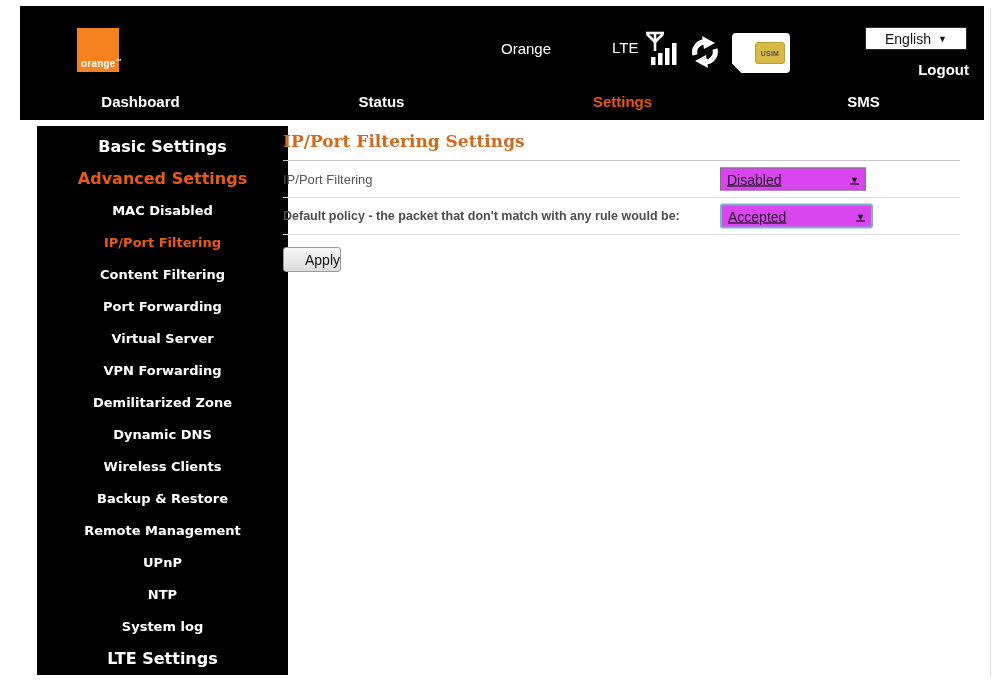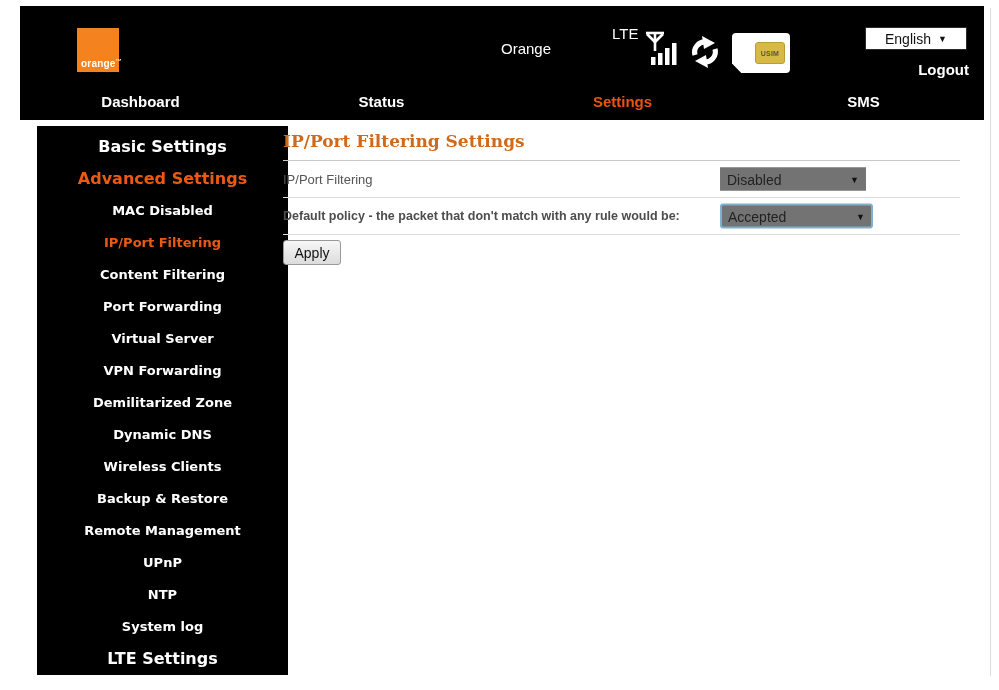--- a/index.html
+++ b/index.html
@@ -6,21 +6,21 @@
   html,body { width:999px; height:690px; background:#fff; font-family:"Liberation Sans",sans-serif; }
   .page { position:relative; width:999px; height:690px; background:#fff; overflow:hidden; }
   .edge-line { position:absolute; left:990px; top:8px; width:1px; height:668px; background:#dcdcdc; }
 
   
   .header { position:absolute; left:20px; top:6px; width:964px; height:114px; background:#000; }
   .logo { position:absolute; left:57px; top:22px; width:42px; height:44px; background:#f4821f; }
   .logo-text { position:absolute; left:4px; bottom:3px; color:#fff; font-size:10px; font-weight:bold; letter-spacing:0.2px; }
   .logo-tm { font-size:6px; vertical-align:super; }
   .net-name { position:absolute; left:481px; top:34px; color:#fff; font-size:15px; }
-  .net-type { position:absolute; left:592px; top:19px; color:#fff; font-size:15px; }
+  .net-type { position:absolute; left:592px; top:33px; color:#fff; font-size:15px; }
   .sig-icon { position:absolute; left:623px; top:23px; width:40px; height:38px; }
   .refresh-icon { position:absolute; left:669px; top:29px; width:32px; height:34px; }
   .usim-card { position:absolute; left:712px; top:27px; width:58px; height:40px; background:#fff; border-radius:4px;
                clip-path:polygon(0 0,100% 0,100% 100%,16% 100%,0 76%); }
   .usim-chip { position:absolute; right:5px; top:9px; width:30px; height:22px; background:#d7ba46; border:1px solid #b99f2e;
                border-radius:3px; display:flex; align-items:center; justify-content:center; }
   .usim-chip span { font-size:7px; font-weight:bold; color:#5c5340; letter-spacing:0.2px; }
   .lang-select { position:absolute; left:845px; top:21px; width:102px; height:23px; background:#fff; border:1px solid #2b2b2b;
                  display:flex; align-items:center; justify-content:space-between; padding:0 19px; cursor:default; }
   .lang-select .val { font-size:14px; color:#111; }
@@ -38,26 +38,26 @@
   .side-item { font-size:13px; }
   .side-row.hl { color:#ea5a14; }
 
   
   .main { position:absolute; left:283px; top:131px; width:677px; }
   .main-title { font-family:"DejaVu Serif",serif; font-weight:bold; font-size:17px; color:#cf6a1d;
                 padding-bottom:9px; border-bottom:1px solid #c9c9c9; }
   .form-row { position:relative; height:37px; border-bottom:1px solid #dedede; display:flex; align-items:center; }
   .form-row .row-label { font-size:13px; color:#555; }
   .form-row.bold-label .row-label { font-size:12.5px; font-weight:bold; color:#4d4d4d; }
-  .row-select { position:absolute; left:437px; top:50%; transform:translateY(-50%); width:146px; height:23px; background:#737373;
-                border:1px solid #767676; display:flex; align-items:center; justify-content:space-between; padding:0 6px; cursor:default; }
+  .row-select { position:absolute; left:437px; top:50%; transform:translateY(-50%); width:146px; height:23px; background:#d946ef;
+                border:1px solid #767676; display:flex; align-items:center; justify-content:space-between; padding:0 6px; cursor:default;text-decoration:underline; }
   .row-select .val { font-size:14px; color:#222; }
   .row-select.focused { width:153px; height:25px; border:2px solid #7fb1cc; border-radius:3px; }
-  .apply-btn { margin-top:5px; width:58px; height:25px; background:linear-gradient(#f7f7f7,#dcdcdc); border:1px solid #9a9a9a;
-               border-radius:3px; font-size:14px; color:#111; font-family:"Liberation Sans",sans-serif; cursor:pointer; }
+  .apply-btn { margin-top:12px; width:58px; height:25px; background:linear-gradient(#f7f7f7,#dcdcdc); border:1px solid #9a9a9a;
+               border-radius:3px; font-size:14px; color:#111; font-family:"Liberation Sans",sans-serif; cursor:pointer;text-align:right; }
 </style>
 </head>
 <body>
 
 <div class="page">
   <div class="edge-line"></div>
 
   <div class="header">
     <div class="logo">
       <span class="logo-text"><span>orange</span><span class="logo-tm">™</span></span>

